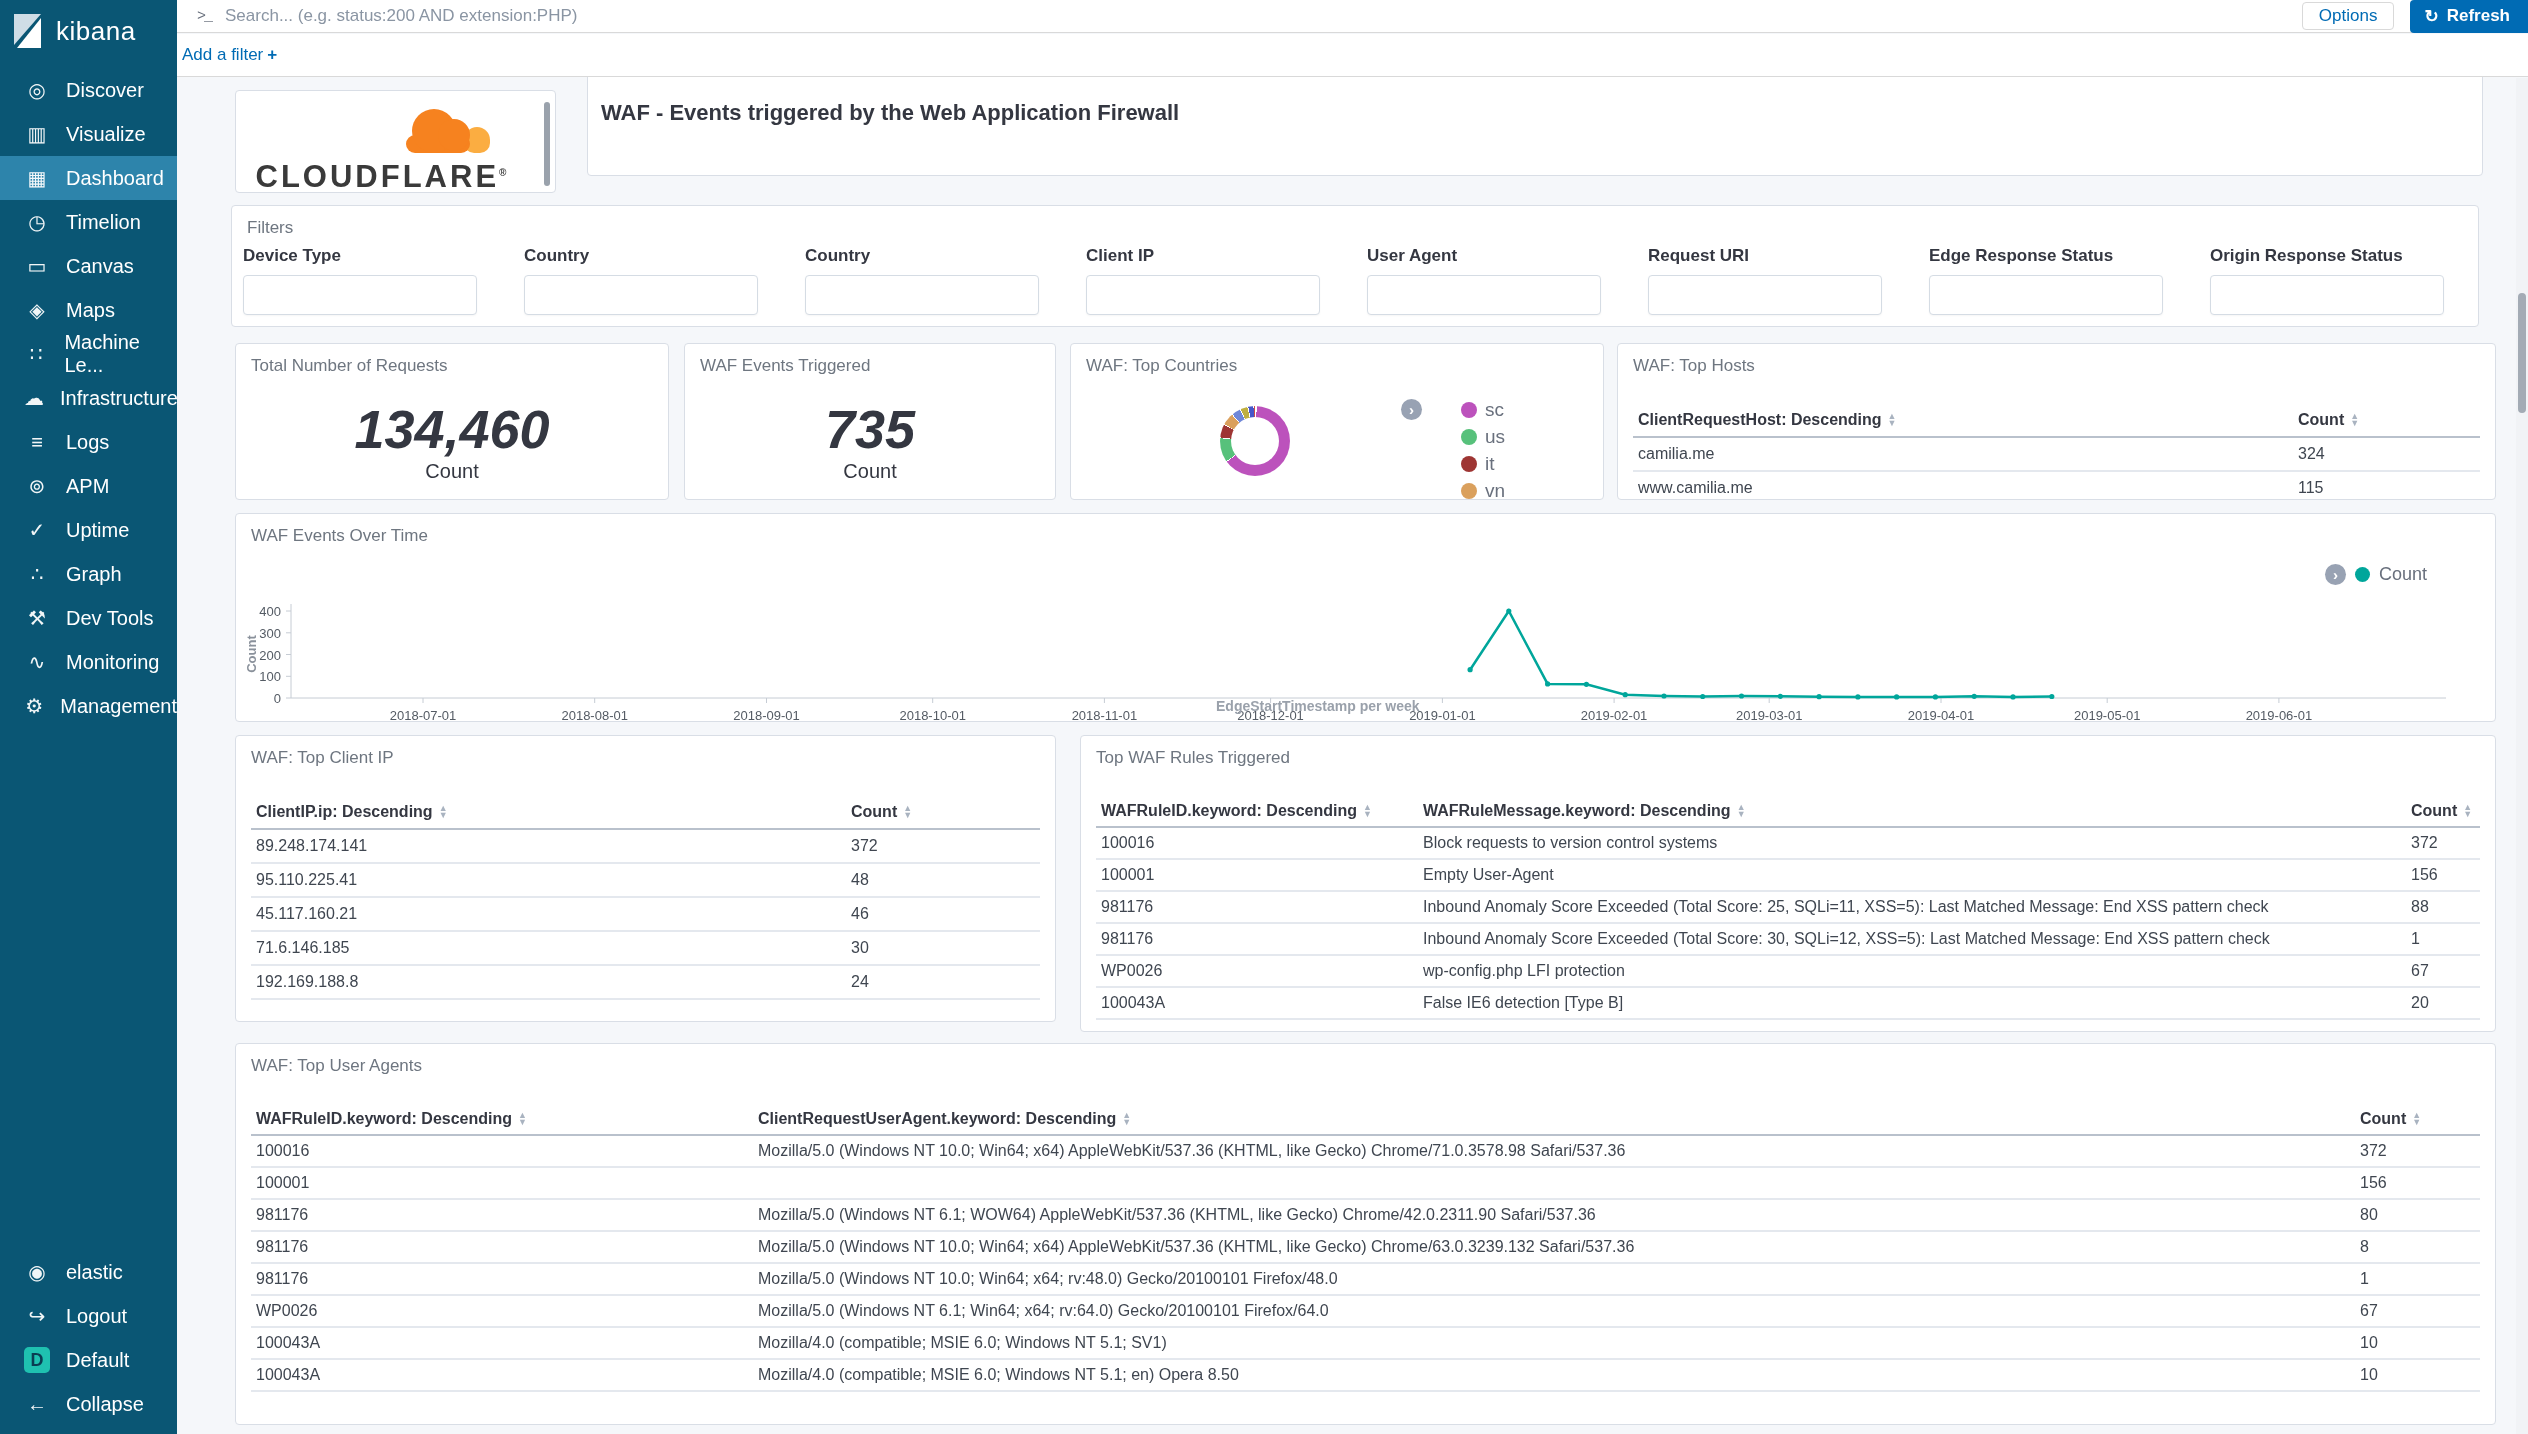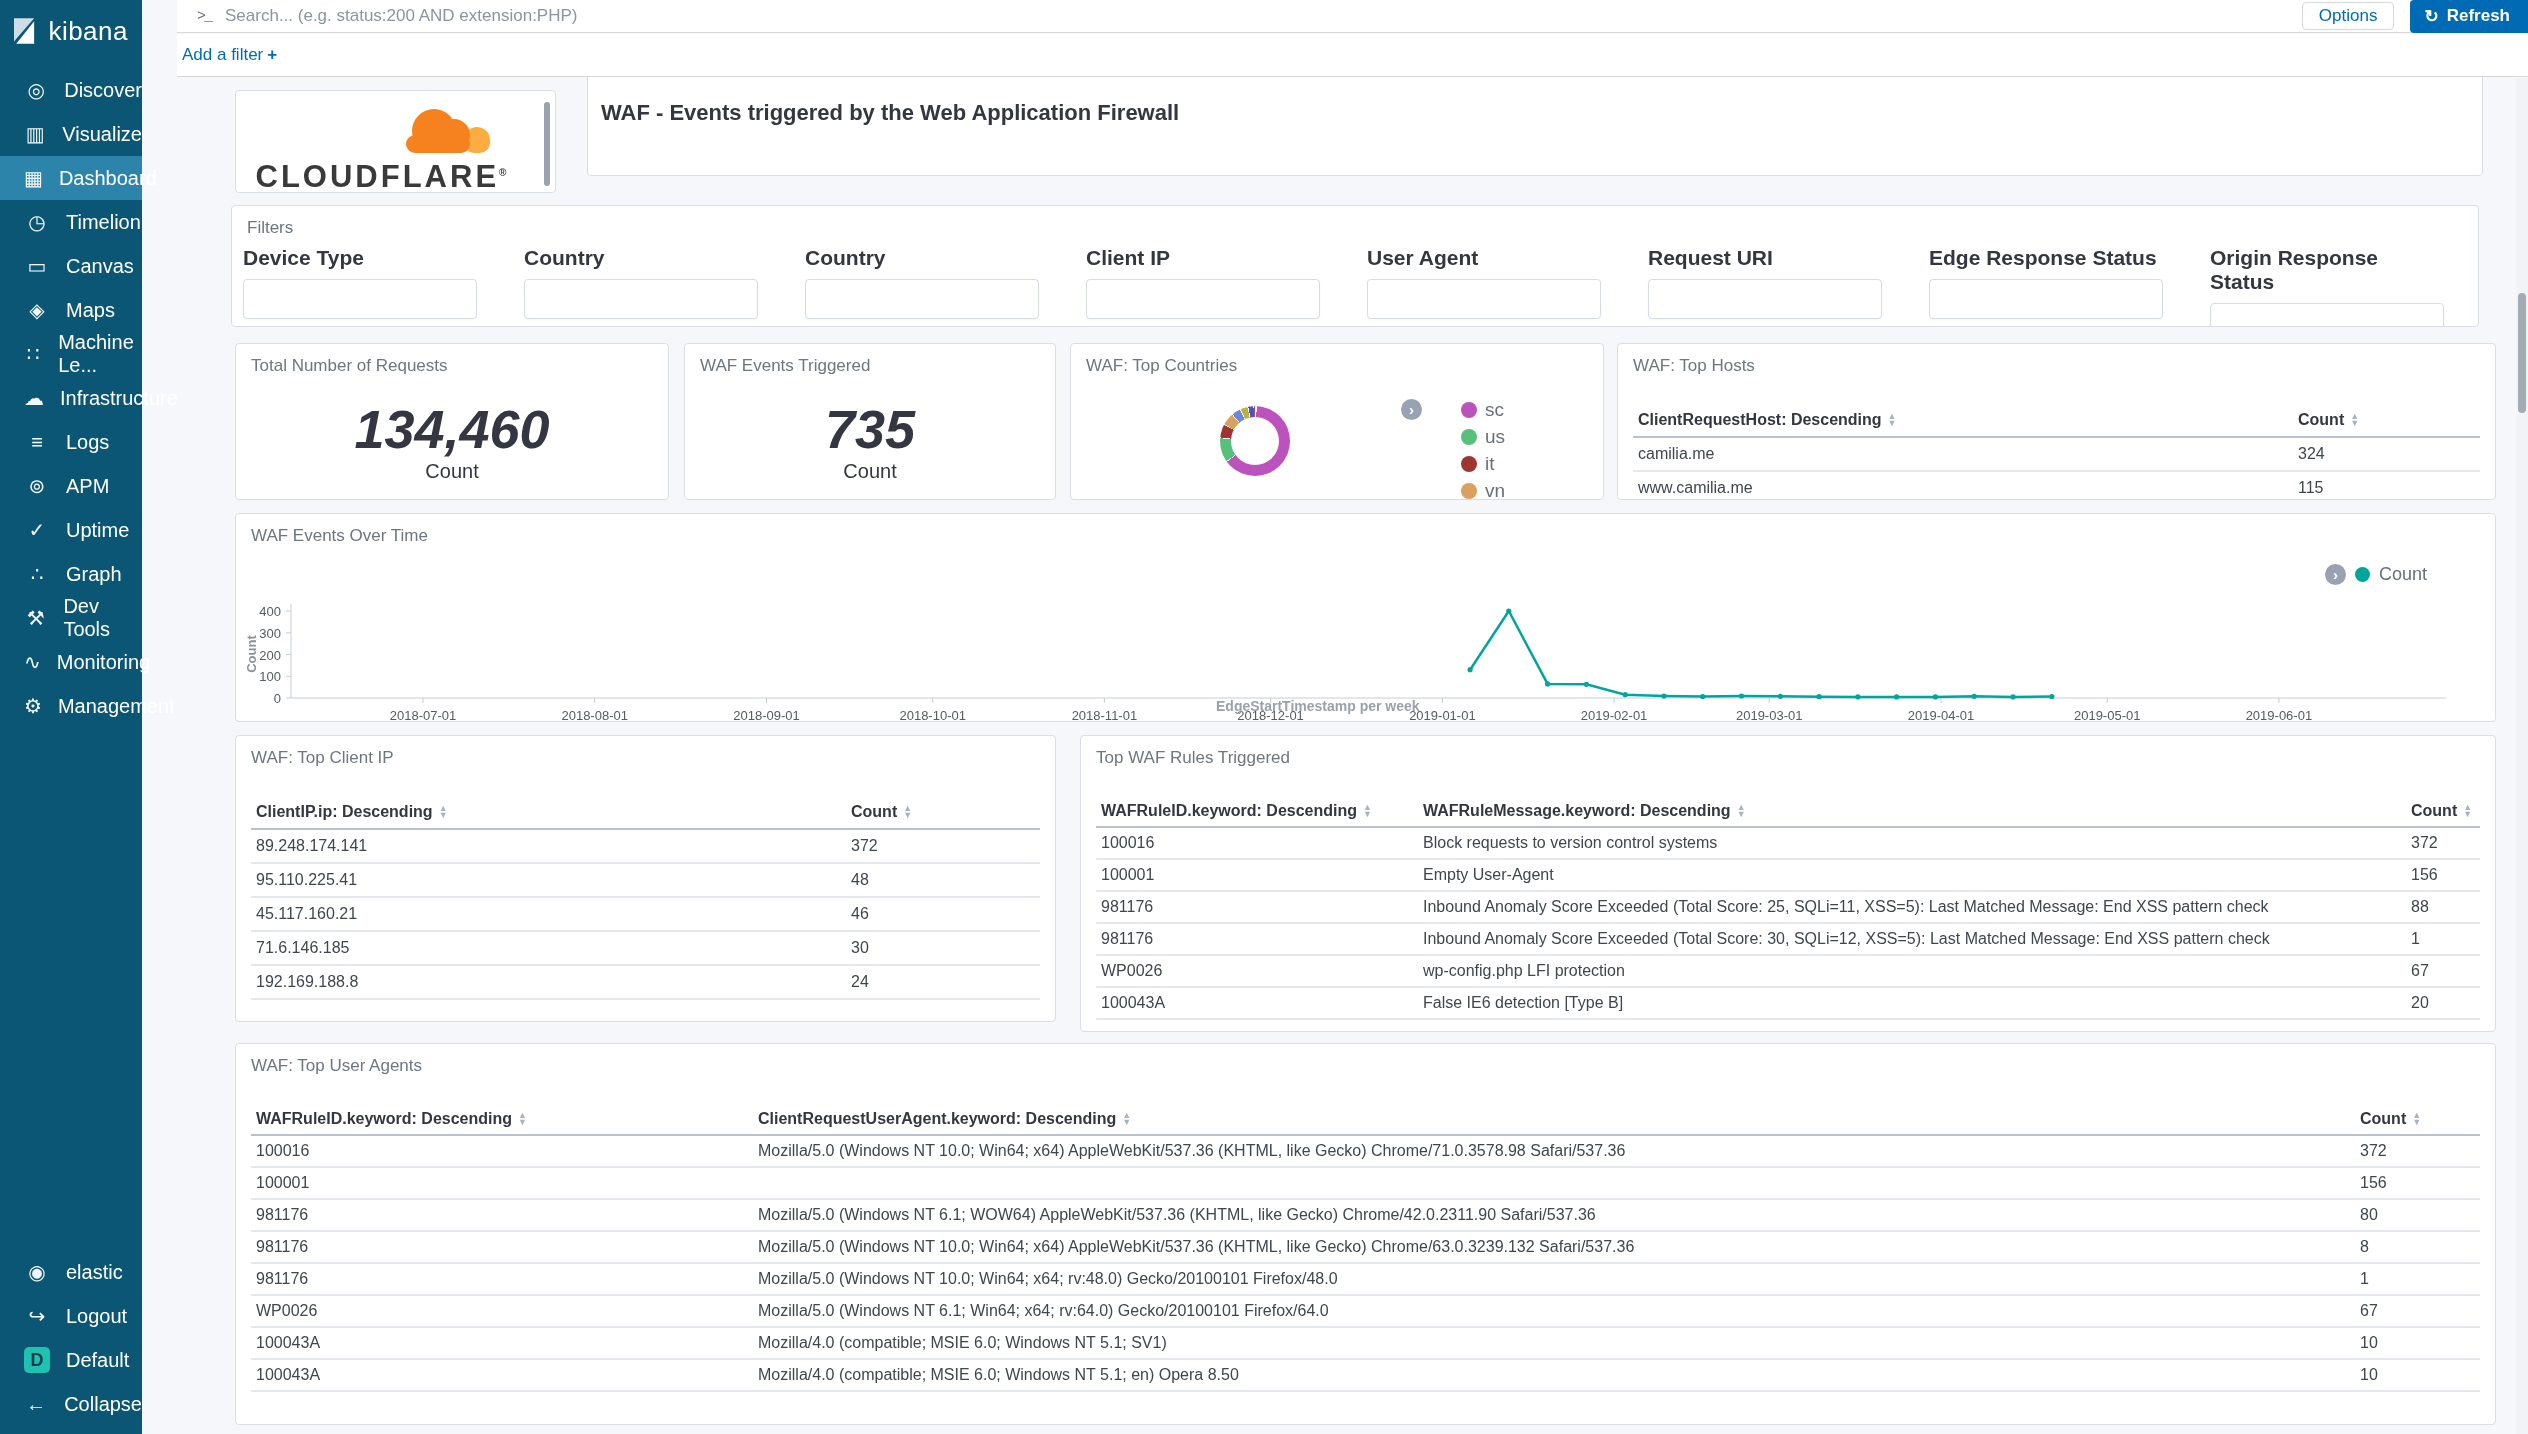--- a/index.html
+++ b/index.html
@@ -1,19 +1,19 @@
 <!DOCTYPE html>
 <html><head>
 <meta charset="utf-8">
 <style>
   * { margin:0; padding:0; box-sizing:border-box; }
   html,body { width:2528px; height:1434px; overflow:hidden; font-family:"Liberation Sans", sans-serif; background:#F5F7FA; color:#343741; }
 
   
-  .sidebar { position:absolute; left:0; top:0; width:142px; height:1434px; background:#0A5674; color:#fff; z-index:30; display:flex; flex-direction:column;justify-content:flex-end; }
+  .sidebar { position:absolute; left:0; top:0; width:177px; height:1434px; background:#0A5674; color:#fff; z-index:30; display:flex; flex-direction:column;justify-content:flex-end; }
   .sb-logo { display:flex; align-items:center; gap:12px; padding:12px 14px; height:62px; }
   .sb-logo-text { font-size:26px; font-weight:400; letter-spacing:0.5px; color:#fff; }
   .nav { margin-top:6px; }
   .nav-item { display:flex; align-items:center; gap:16px; height:44px; padding-left:24px; cursor:pointer; font-size:20px; }
   .nav-item.selected { background:#2D84AB; }
   .nav-icon { width:26px; text-align:center; font-size:20px; opacity:0.95; }
   .sb-footer { margin-top:auto; padding-bottom:8px; }
   .sb-footer .nav-item { height:44px; }
   .badge-icon { width:26px; height:26px; background:#1FC1B0; color:#0A3D52; font-weight:bold; border-radius:5px; display:flex; align-items:center; justify-content:center; font-size:18px; }
 
@@ -54,21 +54,21 @@
   .cf-cloud .sun{ position:absolute; right:6px; bottom:8px; width:26px; height:26px; border-radius:50% 50% 10px 10px; background:#FBAD41; }
   .cf-name { position:absolute; left:0; right:26px; top:68px; text-align:center; font-size:31px; font-weight:bold; color:#3A3A3A; letter-spacing:3px; }
   .cf-name sup { font-size:10px; }
   .mini-scroll { position:absolute; right:5px; top:11px; width:6px; height:84px; background:#9AA2AC; border-radius:3px; }
 
   .dash-title { font-size:22px; font-weight:bold; color:#343741; padding:26px 0 0 13px; }
 
   
   .filter-row { display:flex; gap:47px; padding:8px 14px 0 11px; }
   .ffield { width:234px; }
-  .flabel { font-size:21px; font-weight:bold; color:#343741; margin-bottom:9px; }
+  .flabel { font-size:17px; font-weight:bold; color:#343741; margin-bottom:9px; }
   .fselect { height:40px; border:1px solid #D5DCE4; border-radius:4px; background:#fff; box-shadow:0 1px 2px rgba(0,0,0,0.04); display:flex; align-items:center; justify-content:space-between; padding:0 12px; cursor:pointer; }
   .fselect .ph { color:#9AA5B1; font-size:17px; }
   .fselect .caret { color:#69707D; font-size:15px; }
 
   
   .metric { display:flex; flex-direction:column; align-items:center; }
   .metric .num { font-size:54px; font-weight:bold; color:#343741; margin-top:26px; line-height:1.0;font-style:italic; }
   .metric .lbl { font-size:20px; color:#343741; margin-top:4px; }
 
   

